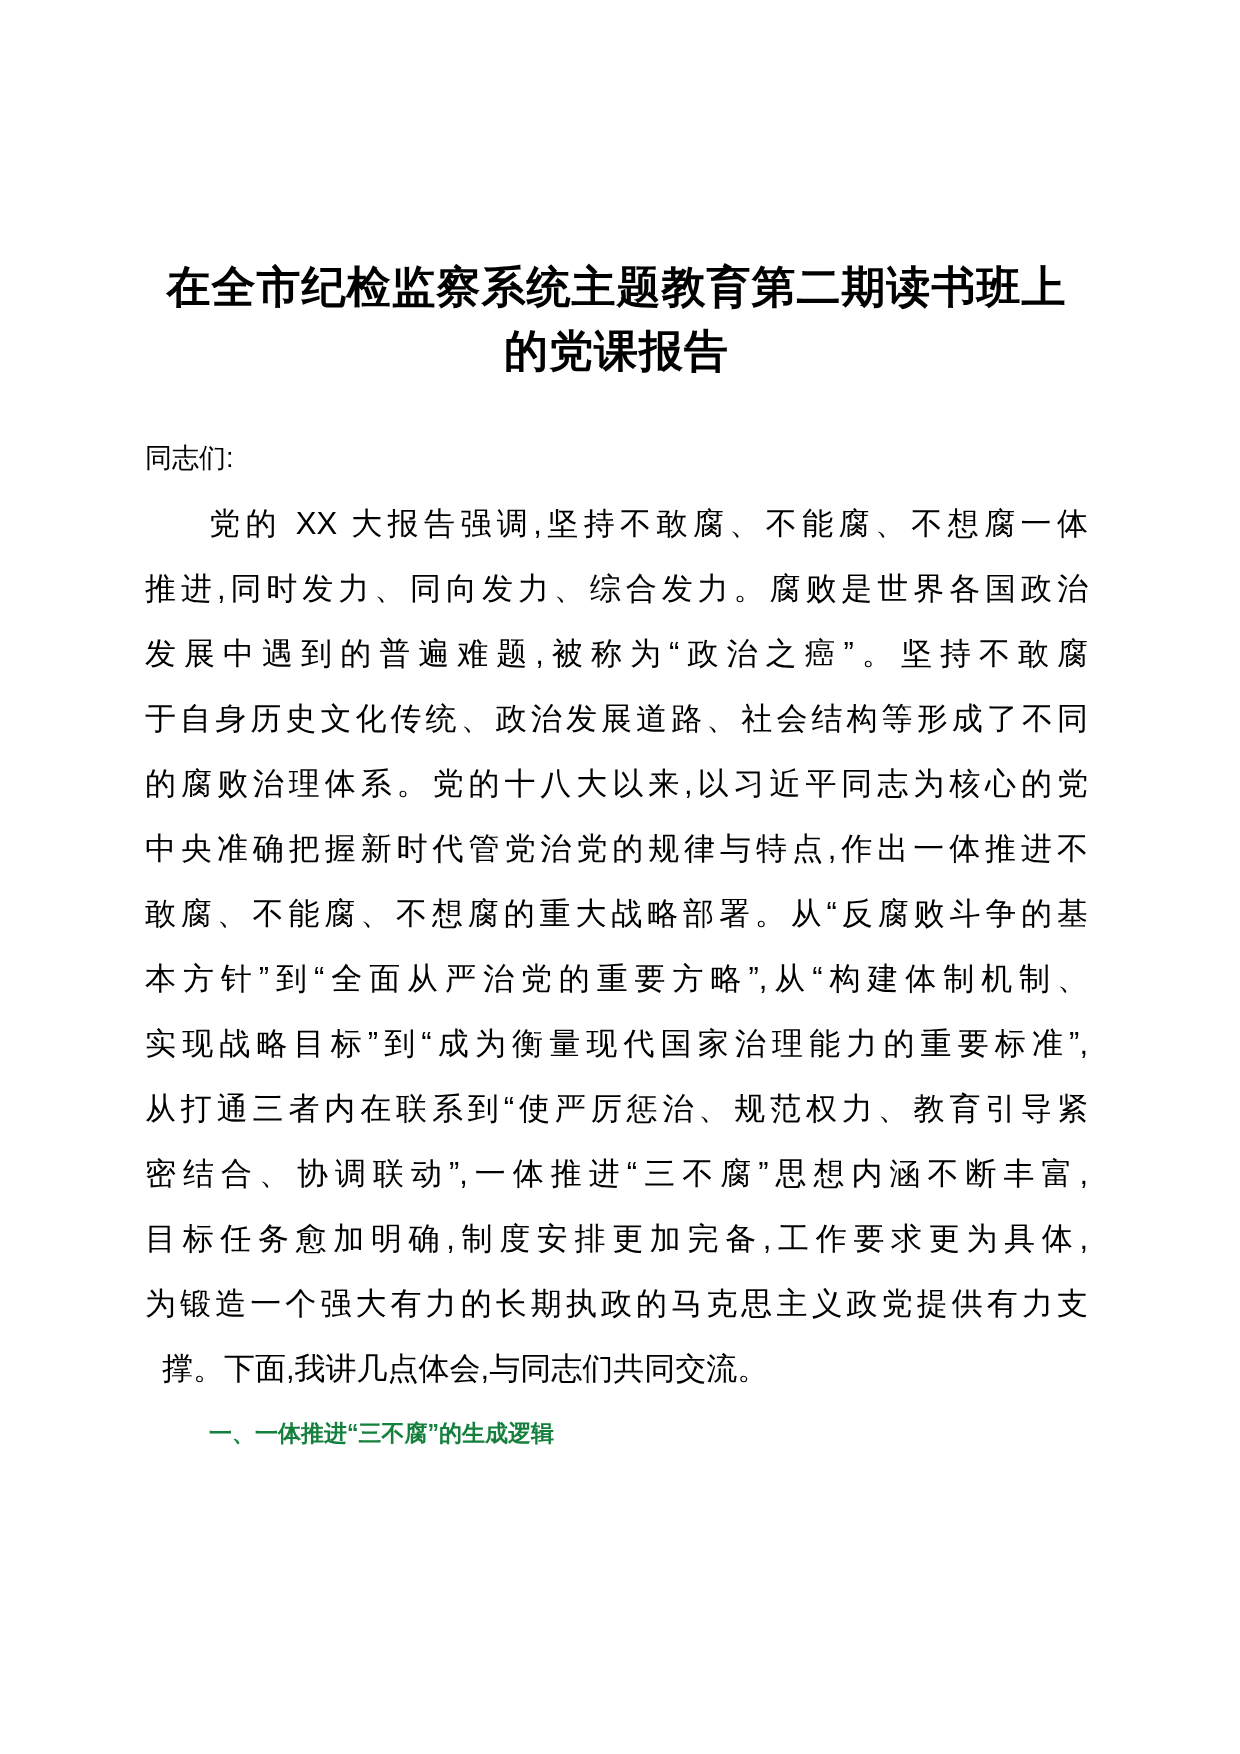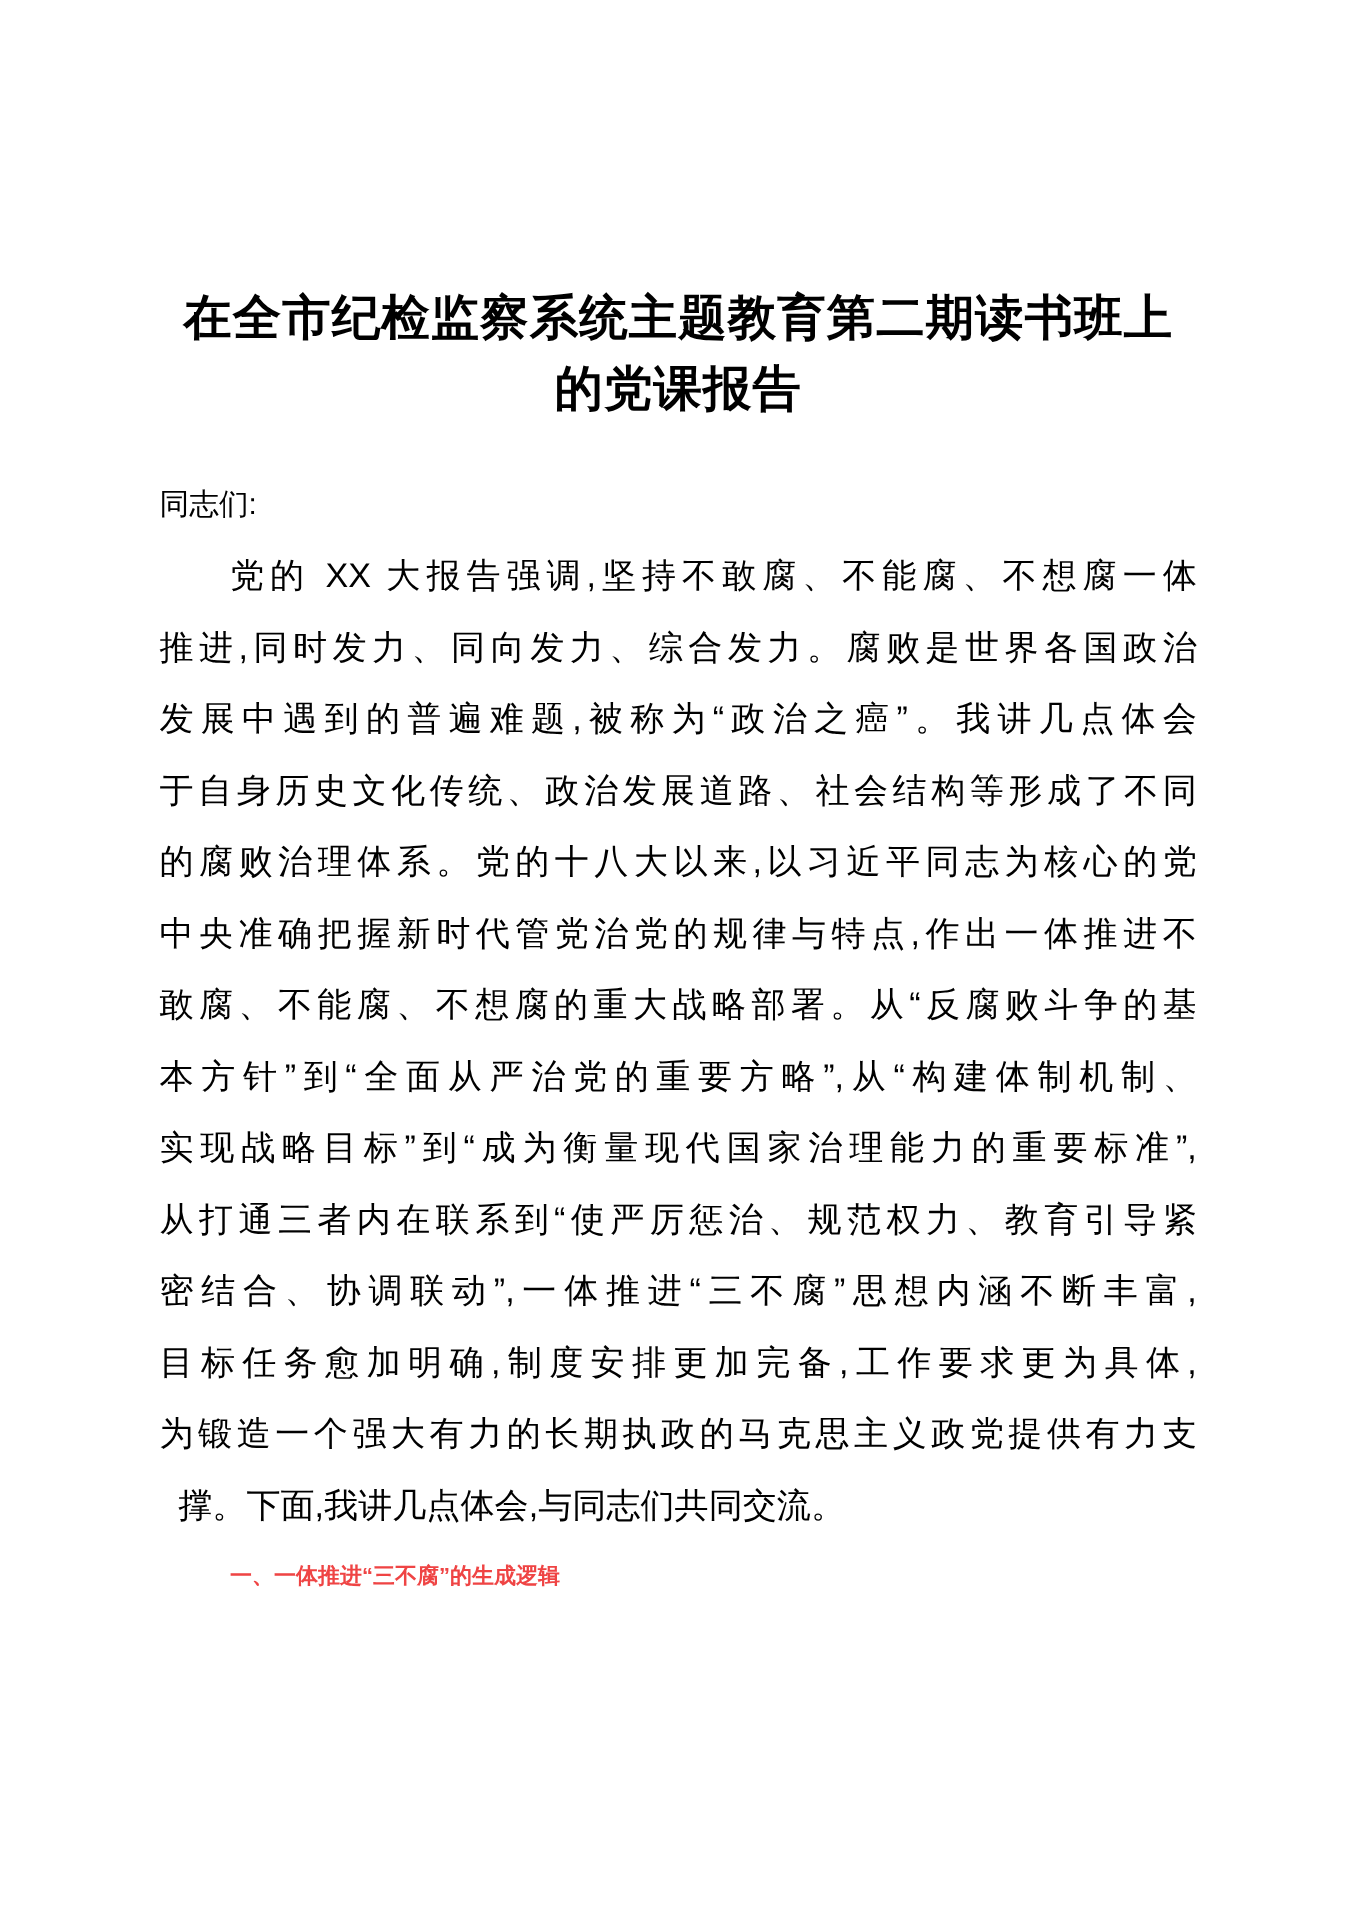--- a/index.html
+++ b/index.html
@@ -21,20 +21,21 @@
     background: #ffffff;
     color: #000000;
   }
   .title {
     margin: 0;
     font-size: 44px;
     line-height: 64px;
     font-weight: 800;
     text-align: center;
     letter-spacing: 1px;
+    font-family: Liberation Mono, monospace;
   }
   .title-line { display: block; }
   .salutation {
     margin: 40px 0 0 0;
     font-size: 27px;
     line-height: 65px;
     font-weight: 400;
   }
   .paragraph {
     margin: 0;
@@ -42,42 +43,42 @@
     line-height: 65px;
   }
   .para-line {
     text-align: justify;
     text-align-last: justify;
   }
   .para-line:first-child { text-indent: 64px; }
   .para-line:last-child { text-align-last: left; margin-left: 17px; }
   .section-heading {
     margin: 0;
-    font-size: 20px;
+    font-size: 23px;
     line-height: 65px;
     font-weight: 700;
-    color: #ef4444;
+    color: #15803d;
     text-indent: 64px;
   }
 </style>
 </head>
 <body>
 
 <div class="page">
   <h1 class="title">
     <span class="title-line">在全市纪检监察系统主题教育第二期读书班上</span>
     <span class="title-line">的党课报告</span>
   </h1>
 
   <p class="salutation">同志们:</p>
 
   <div class="paragraph">
       <div class="para-line">党的 XX 大报告强调,坚持不敢腐、不能腐、不想腐一体</div>
       <div class="para-line">推进,同时发力、同向发力、综合发力。腐败是世界各国政治</div>
-      <div class="para-line">发展中遇到的普遍难题,被称为“政治之癌”。我讲几点体会</div>
+      <div class="para-line">发展中遇到的普遍难题,被称为“政治之癌”。坚持不敢腐</div>
       <div class="para-line">于自身历史文化传统、政治发展道路、社会结构等形成了不同</div>
       <div class="para-line">的腐败治理体系。党的十八大以来,以习近平同志为核心的党</div>
       <div class="para-line">中央准确把握新时代管党治党的规律与特点,作出一体推进不</div>
       <div class="para-line">敢腐、不能腐、不想腐的重大战略部署。从“反腐败斗争的基</div>
       <div class="para-line">本方针”到“全面从严治党的重要方略”,从“构建体制机制、</div>
       <div class="para-line">实现战略目标”到“成为衡量现代国家治理能力的重要标准”,</div>
       <div class="para-line">从打通三者内在联系到“使严厉惩治、规范权力、教育引导紧</div>
       <div class="para-line">密结合、协调联动”,一体推进“三不腐”思想内涵不断丰富,</div>
       <div class="para-line">目标任务愈加明确,制度安排更加完备,工作要求更为具体,</div>
       <div class="para-line">为锻造一个强大有力的长期执政的马克思主义政党提供有力支</div>

